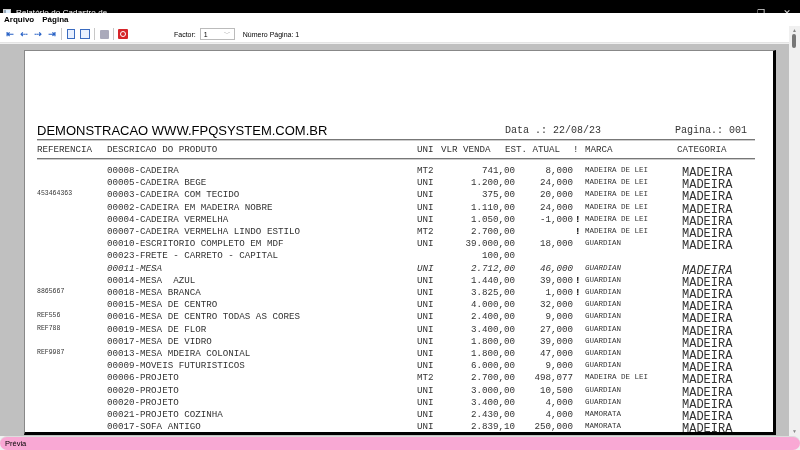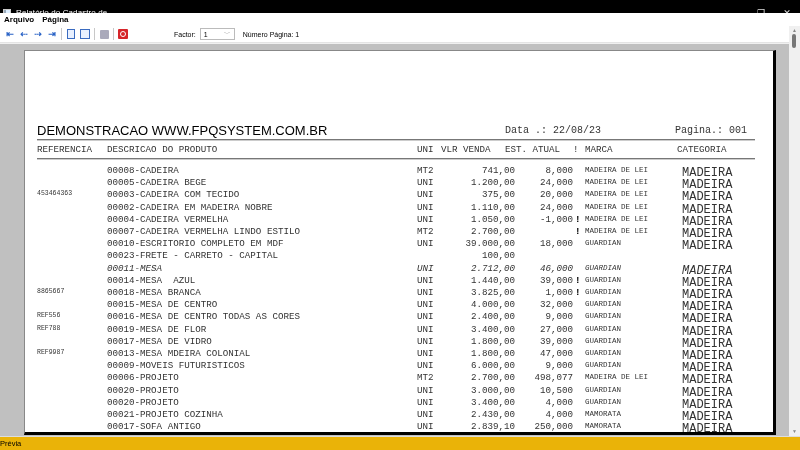--- a/index.html
+++ b/index.html
@@ -41,21 +41,21 @@
   .c-uni { left: 380px; }
   .c-vlr { left: 410px; width: 68px; text-align: right; }
   .c-est { left: 478px; width: 58px; text-align: right; }
   .c-flag { left: 538px; font-weight: bold; color: #000; }
   .c-marca { left: 548px; font-size: 7.5px; top: 1px !important; }
   .c-cat { left: 645px; font-size: 12px; top: 1px !important; }
   .hdr .c-ref { font-size: 9.2px; top: 0 !important; }
   .hdr .c-marca, .hdr .c-cat { font-size: 9.2px; top: 0 !important; }
   .hdr .c-cat { left: 640px; }
   .hdr .c-uni { left: 380px; }
-  .statusbar { position: absolute; left: 0; top: 436px; width: 800px; height: 14px; background: #eab308; border-top: 1px solid #ddd; font-size: 7.5px; display: flex; align-items: center; color: #000; }
+  .statusbar { position: absolute; left: 0; top: 436px; width: 800px; height: 14px; background: #f9a8d4; border-top: 1px solid #ddd; font-size: 7.5px; display: flex; align-items: center; padding-left: 5px; color: #000; border-radius: 7px; }
 </style>
 </head>
 <body>
 
 <div class="titlebar">
   <span class="app-icon"></span>
   <span class="title">Relatório do Cadastro de</span>
   <span class="winbtn">–</span>
   <span class="winbtn">❐</span>
   <span class="winbtn">✕</span>

